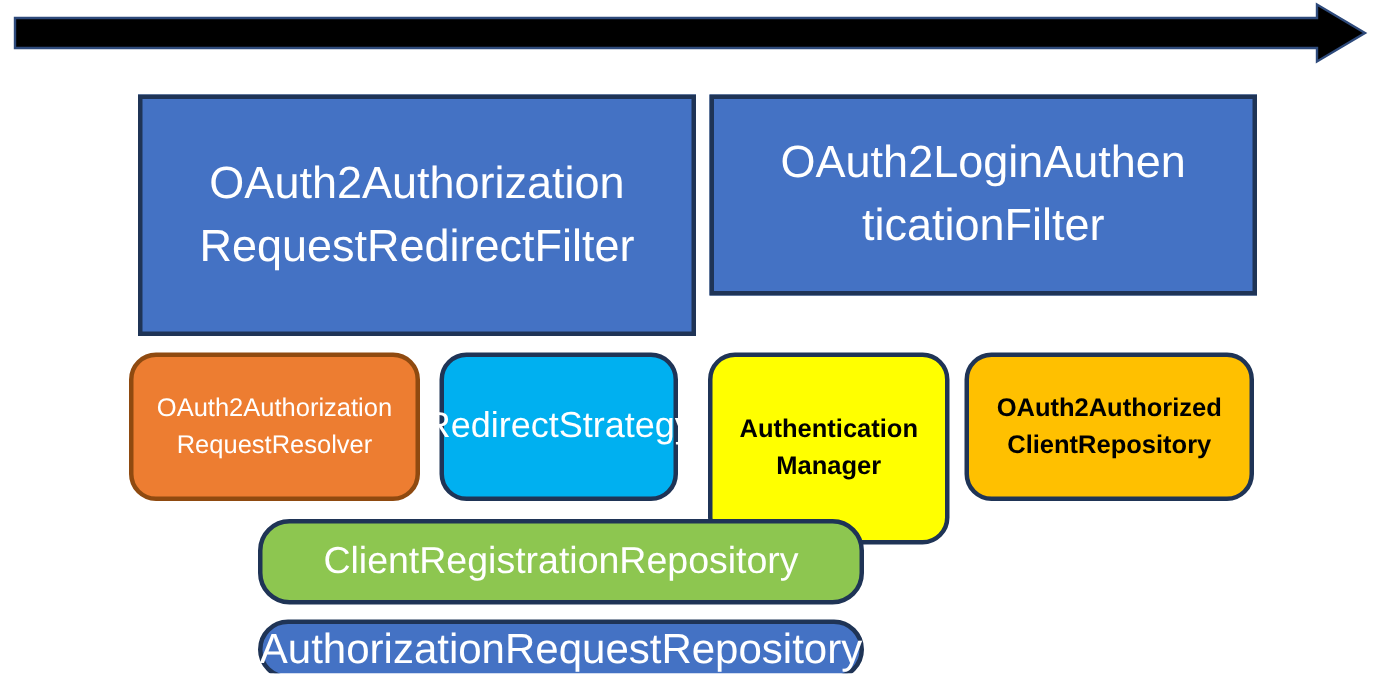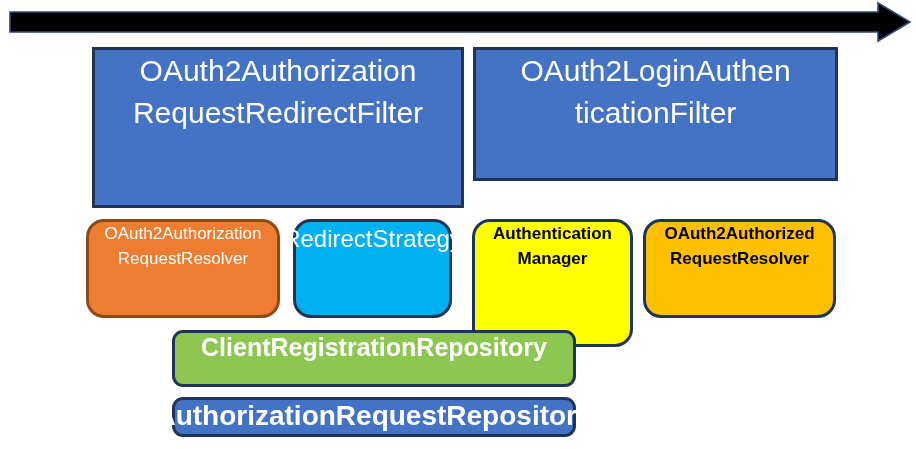--- a/index.html
+++ b/index.html
@@ -8,22 +8,24 @@
     position: relative;
     width: 916px;
     height: 449px;
     background: #ffffff;
     overflow: hidden;
   }
   .box {
     position: absolute;
     box-sizing: border-box;
     display: flex;
+    align-items: center;
     justify-content: center;
     text-align: center;
+    margin-top: 16px;
   }
   .box .label { white-space: pre-line; }
 
   
   .filter {
     background: #4472C4;
     border: 3px solid #1F3456;
     color: #ffffff;
     font-size: 30px;
     line-height: 1.4;
@@ -44,24 +46,23 @@
         background: #00B0F0; border: 3px solid #1F3456; font-size: 24px; }
   .c3 { left: 472px; top: 219px; width: 161px; height: 128px;
         background: #FFFF00; border: 3px solid #1F3456;
         color: #000000; font-weight: bold; }
   .c4 { left: 643px; top: 219px; width: 193px; height: 99px;
         background: #FFC000; border: 3px solid #1F3456;
         color: #000000; font-weight: bold; }
 
   
   .repo {
-    border-radius: 11px;
+    border-radius: 21px;
     color: #ffffff;
     border: 3px solid #1F3456;
-    font-weight: bold;
   }
   .r1 { left: 172px; top: 330px; width: 404px; height: 57px;
         background: #8DC650; font-size: 25px; }
   .r2 { left: 172px; top: 397px; width: 404px; height: 40px;
         background: #4472C4; font-size: 28px; }
 
   .arrow-wrap {
     position: absolute;
     left: 0; top: 0;
     width: 916px; height: 46px;
@@ -93,21 +94,21 @@
   </div>
   <div class="box component c2">
     <span class="label">RedirectStrategy</span>
   </div>
   <div class="box component c3">
     <span class="label">Authentication
 Manager</span>
   </div>
   <div class="box component c4">
     <span class="label">OAuth2Authorized
-RequestResolver</span>
+ClientRepository</span>
   </div>
 
   <div class="box repo r1">
     <span class="label">ClientRegistrationRepository</span>
   </div>
   <div class="box repo r2">
     <span class="label">AuthorizationRequestRepository</span>
   </div>
 
 </div>

